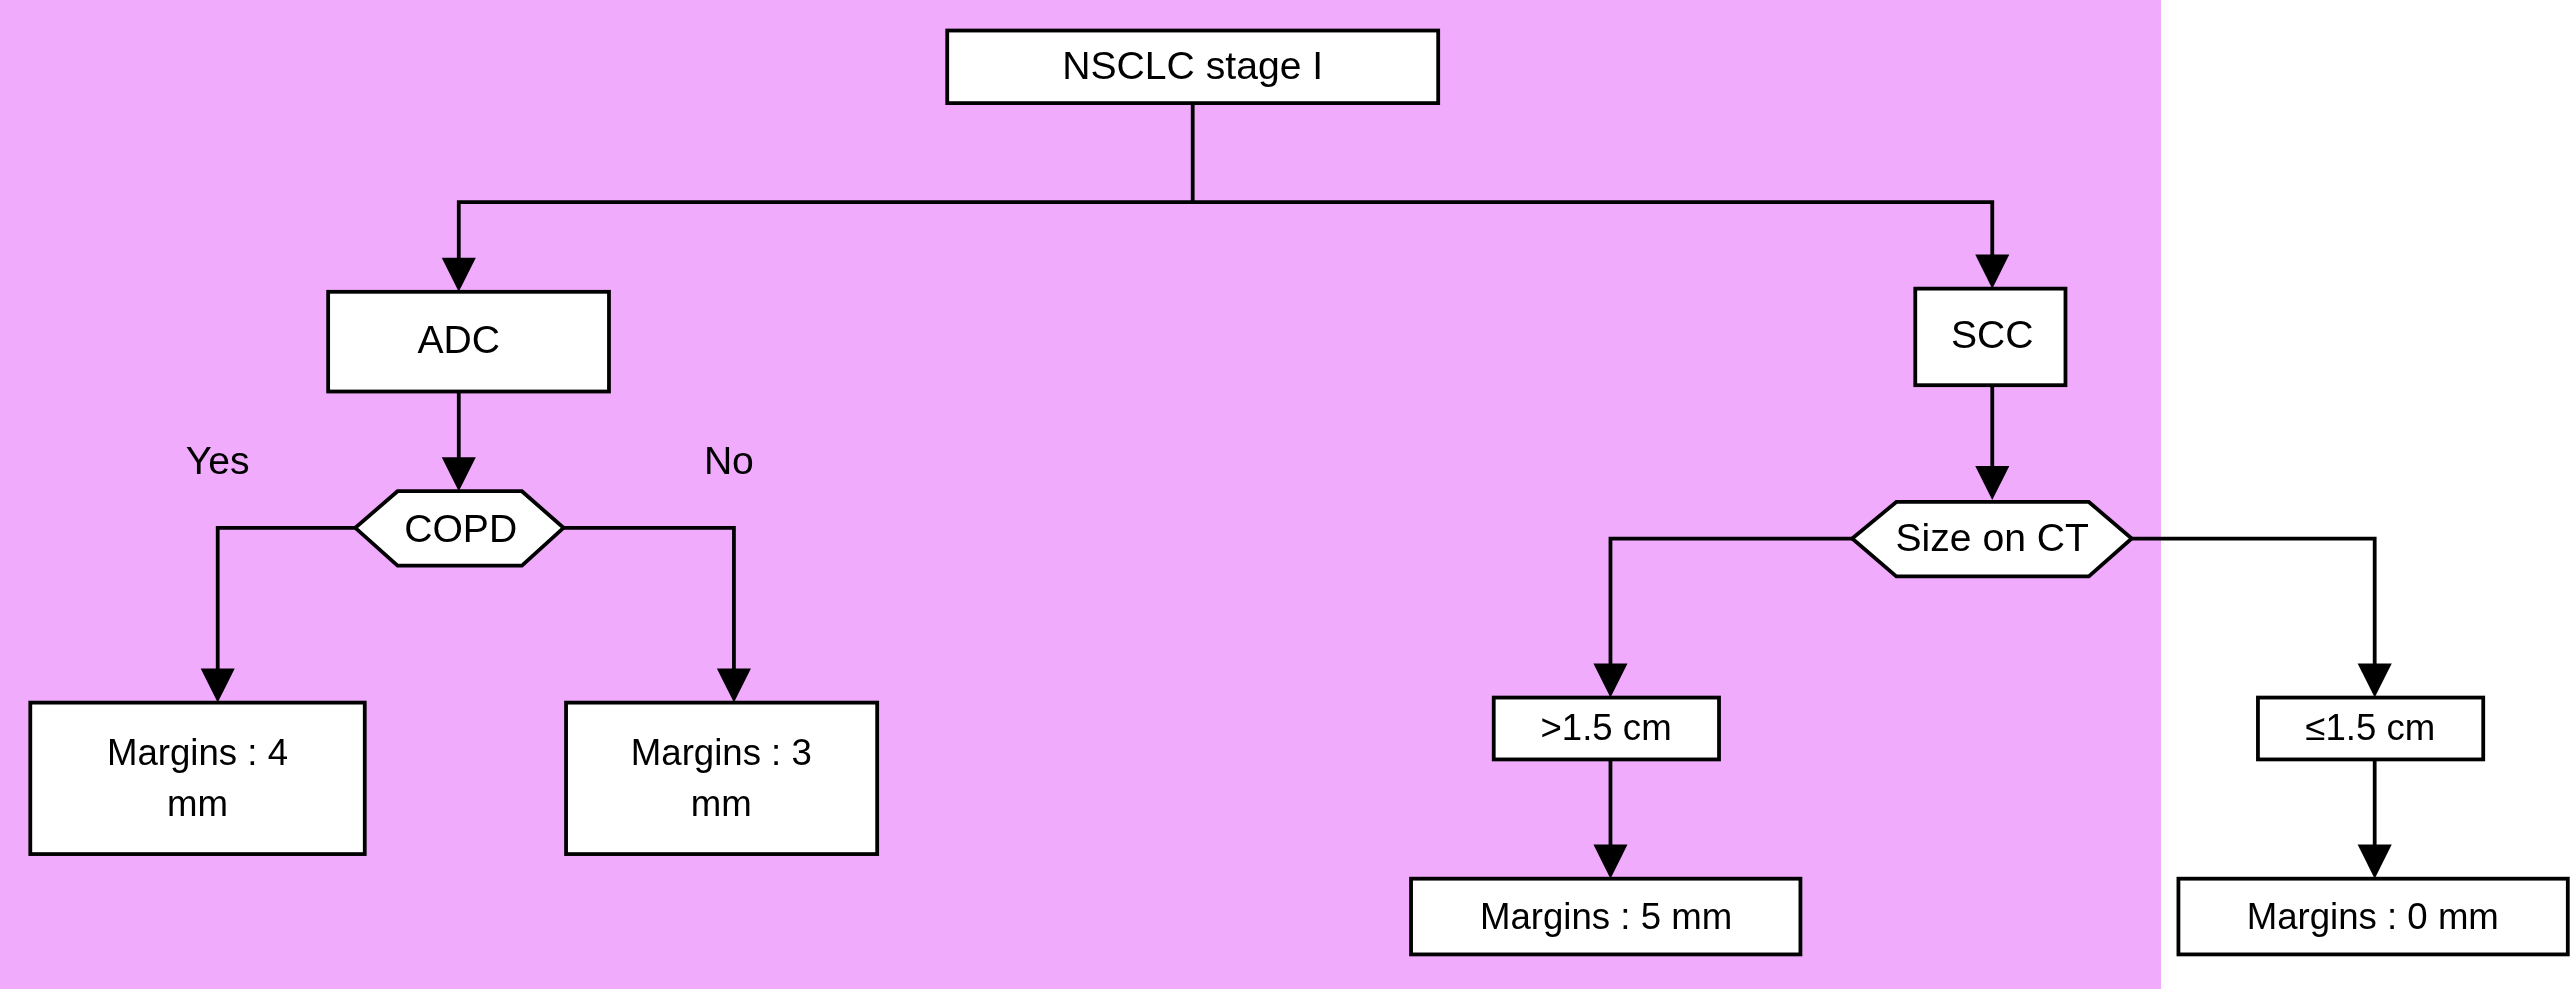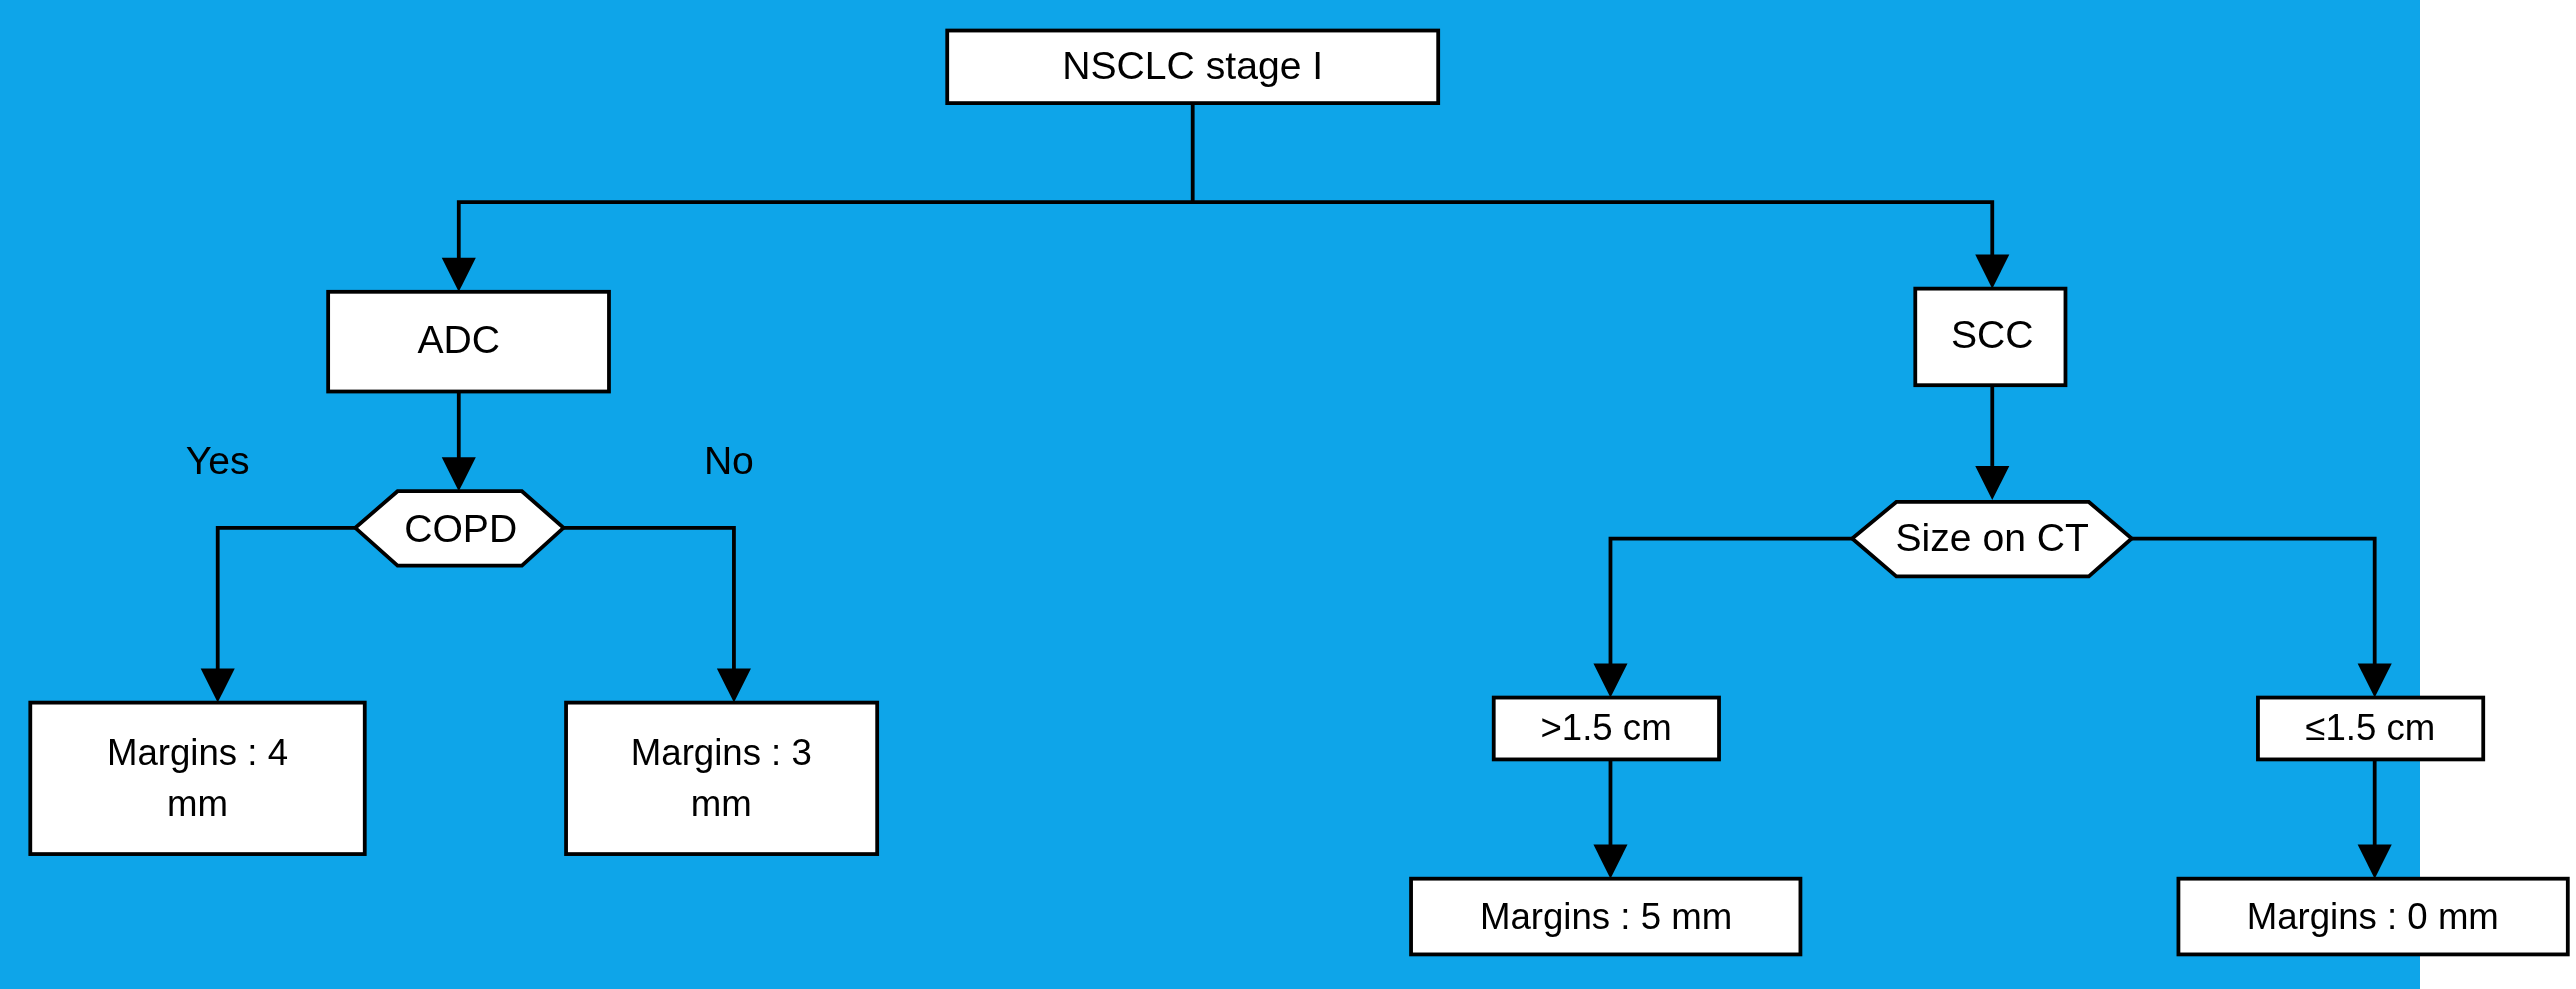--- a/index.html
+++ b/index.html
@@ -8,23 +8,23 @@
     background: #ffffff;
   }
   body {
     width: 2576px;
     height: 990px;
     font-family: "Liberation Sans", sans-serif;
     overflow: hidden;
   }
   #flowchart-root {
     position: relative;
-    width: 2420px;
+    width: 2161px;
     height: 990px;
-    background: #0ea5e9;
+    background: #f0abfc;
   }
   svg#flow-svg {
     display: block;
     width: 2576px;
     height: 990px;
   }
   .node-rect {
     fill: #ffffff;
     stroke: #000000;
     stroke-width: 6;

